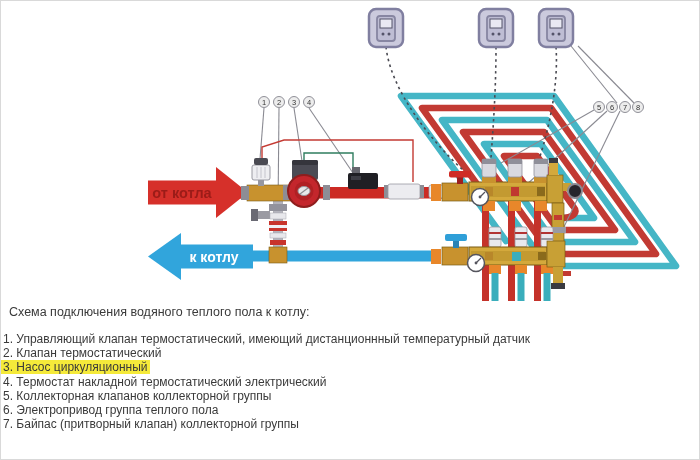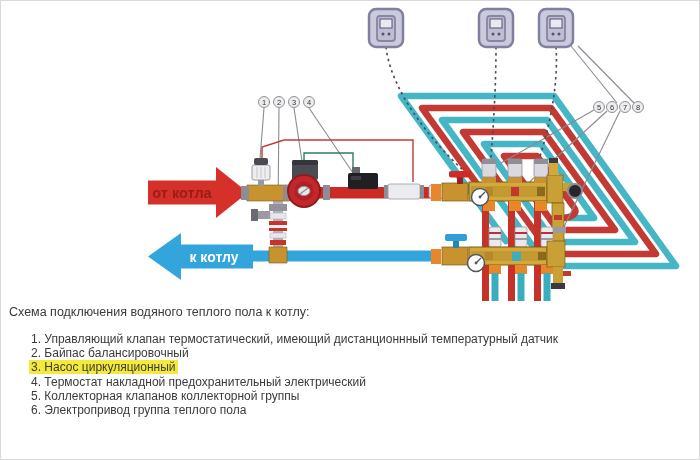--- a/index.html
+++ b/index.html
@@ -5,21 +5,21 @@
   html,body { margin:0; padding:0; background:#ffffff; }
   .canvas {
     position:relative; width:700px; height:460px; overflow:hidden;
     background:#ffffff; border:1px solid #d9d9d9; box-sizing:border-box;
     font-family:"Liberation Sans", sans-serif;
   }
   svg text { font-family:"Liberation Sans", sans-serif; }
   .diagram { position:absolute; left:0; top:0; }
   .caption { position:absolute; left:0; top:304px; width:100%; color:#3a3a3a; }
   .cap-title { font-size:12.5px; margin:0 16px 13px 8px; }
-  .rows { margin-left:28px; }
+  .rows { }
   .row { font-size:12px; line-height:14.2px; white-space:nowrap; }
   .pill { display:inline; padding:0 2px; }
   .pill.hl { background:#f5ea3a; }
 </style>
 </head>
 <body>
 
 <div class="canvas">
 
   <svg class="diagram" width="700" height="302" viewBox="0 0 700 302">
@@ -245,20 +245,21 @@
       <text x="624" y="108.8">7</text>
       <circle cx="637" cy="106" r="5.5" fill="#ededed" stroke="#909098"></circle>
       <text x="637" y="108.8">8</text>
     </g>
   </svg>
 
   <div class="caption">
     <div class="cap-title">Схема подключения водяного теплого пола к котлу:</div>
     <div class="rows">
       <div class="row"><span class="pill"><span>1.</span> <span>Управляющий клапан термостатический, имеющий дистанционнный температурный датчик</span></span></div>
-      <div class="row"><span class="pill"><span>2.</span> <span>Байпас балансировочный</span></span></div>
+      <div class="row"><span class="pill"><span>2.</span> <span>Клапан термостатический</span></span></div>
       <div class="row"><span class="pill hl" style="background: rgb(245, 234, 58);"><span>3.</span> <span>Насос циркуляционный</span></span></div>
-      <div class="row"><span class="pill"><span>4.</span> <span>Термостат накладной предохранительный электрический</span></span></div>
+      <div class="row"><span class="pill"><span>4.</span> <span>Термостат накладной термостатический электрический</span></span></div>
       <div class="row"><span class="pill"><span>5.</span> <span>Коллекторная клапанов коллекторной группы</span></span></div>
       <div class="row"><span class="pill"><span>6.</span> <span>Электропривод группа теплого пола</span></span></div>
+      <div class="row"><span class="pill"><span>7.</span> <span>Байпас (притворный клапан) коллекторной группы</span></span></div>
     </div>
   </div>
 </div>
 
 </body></html>

